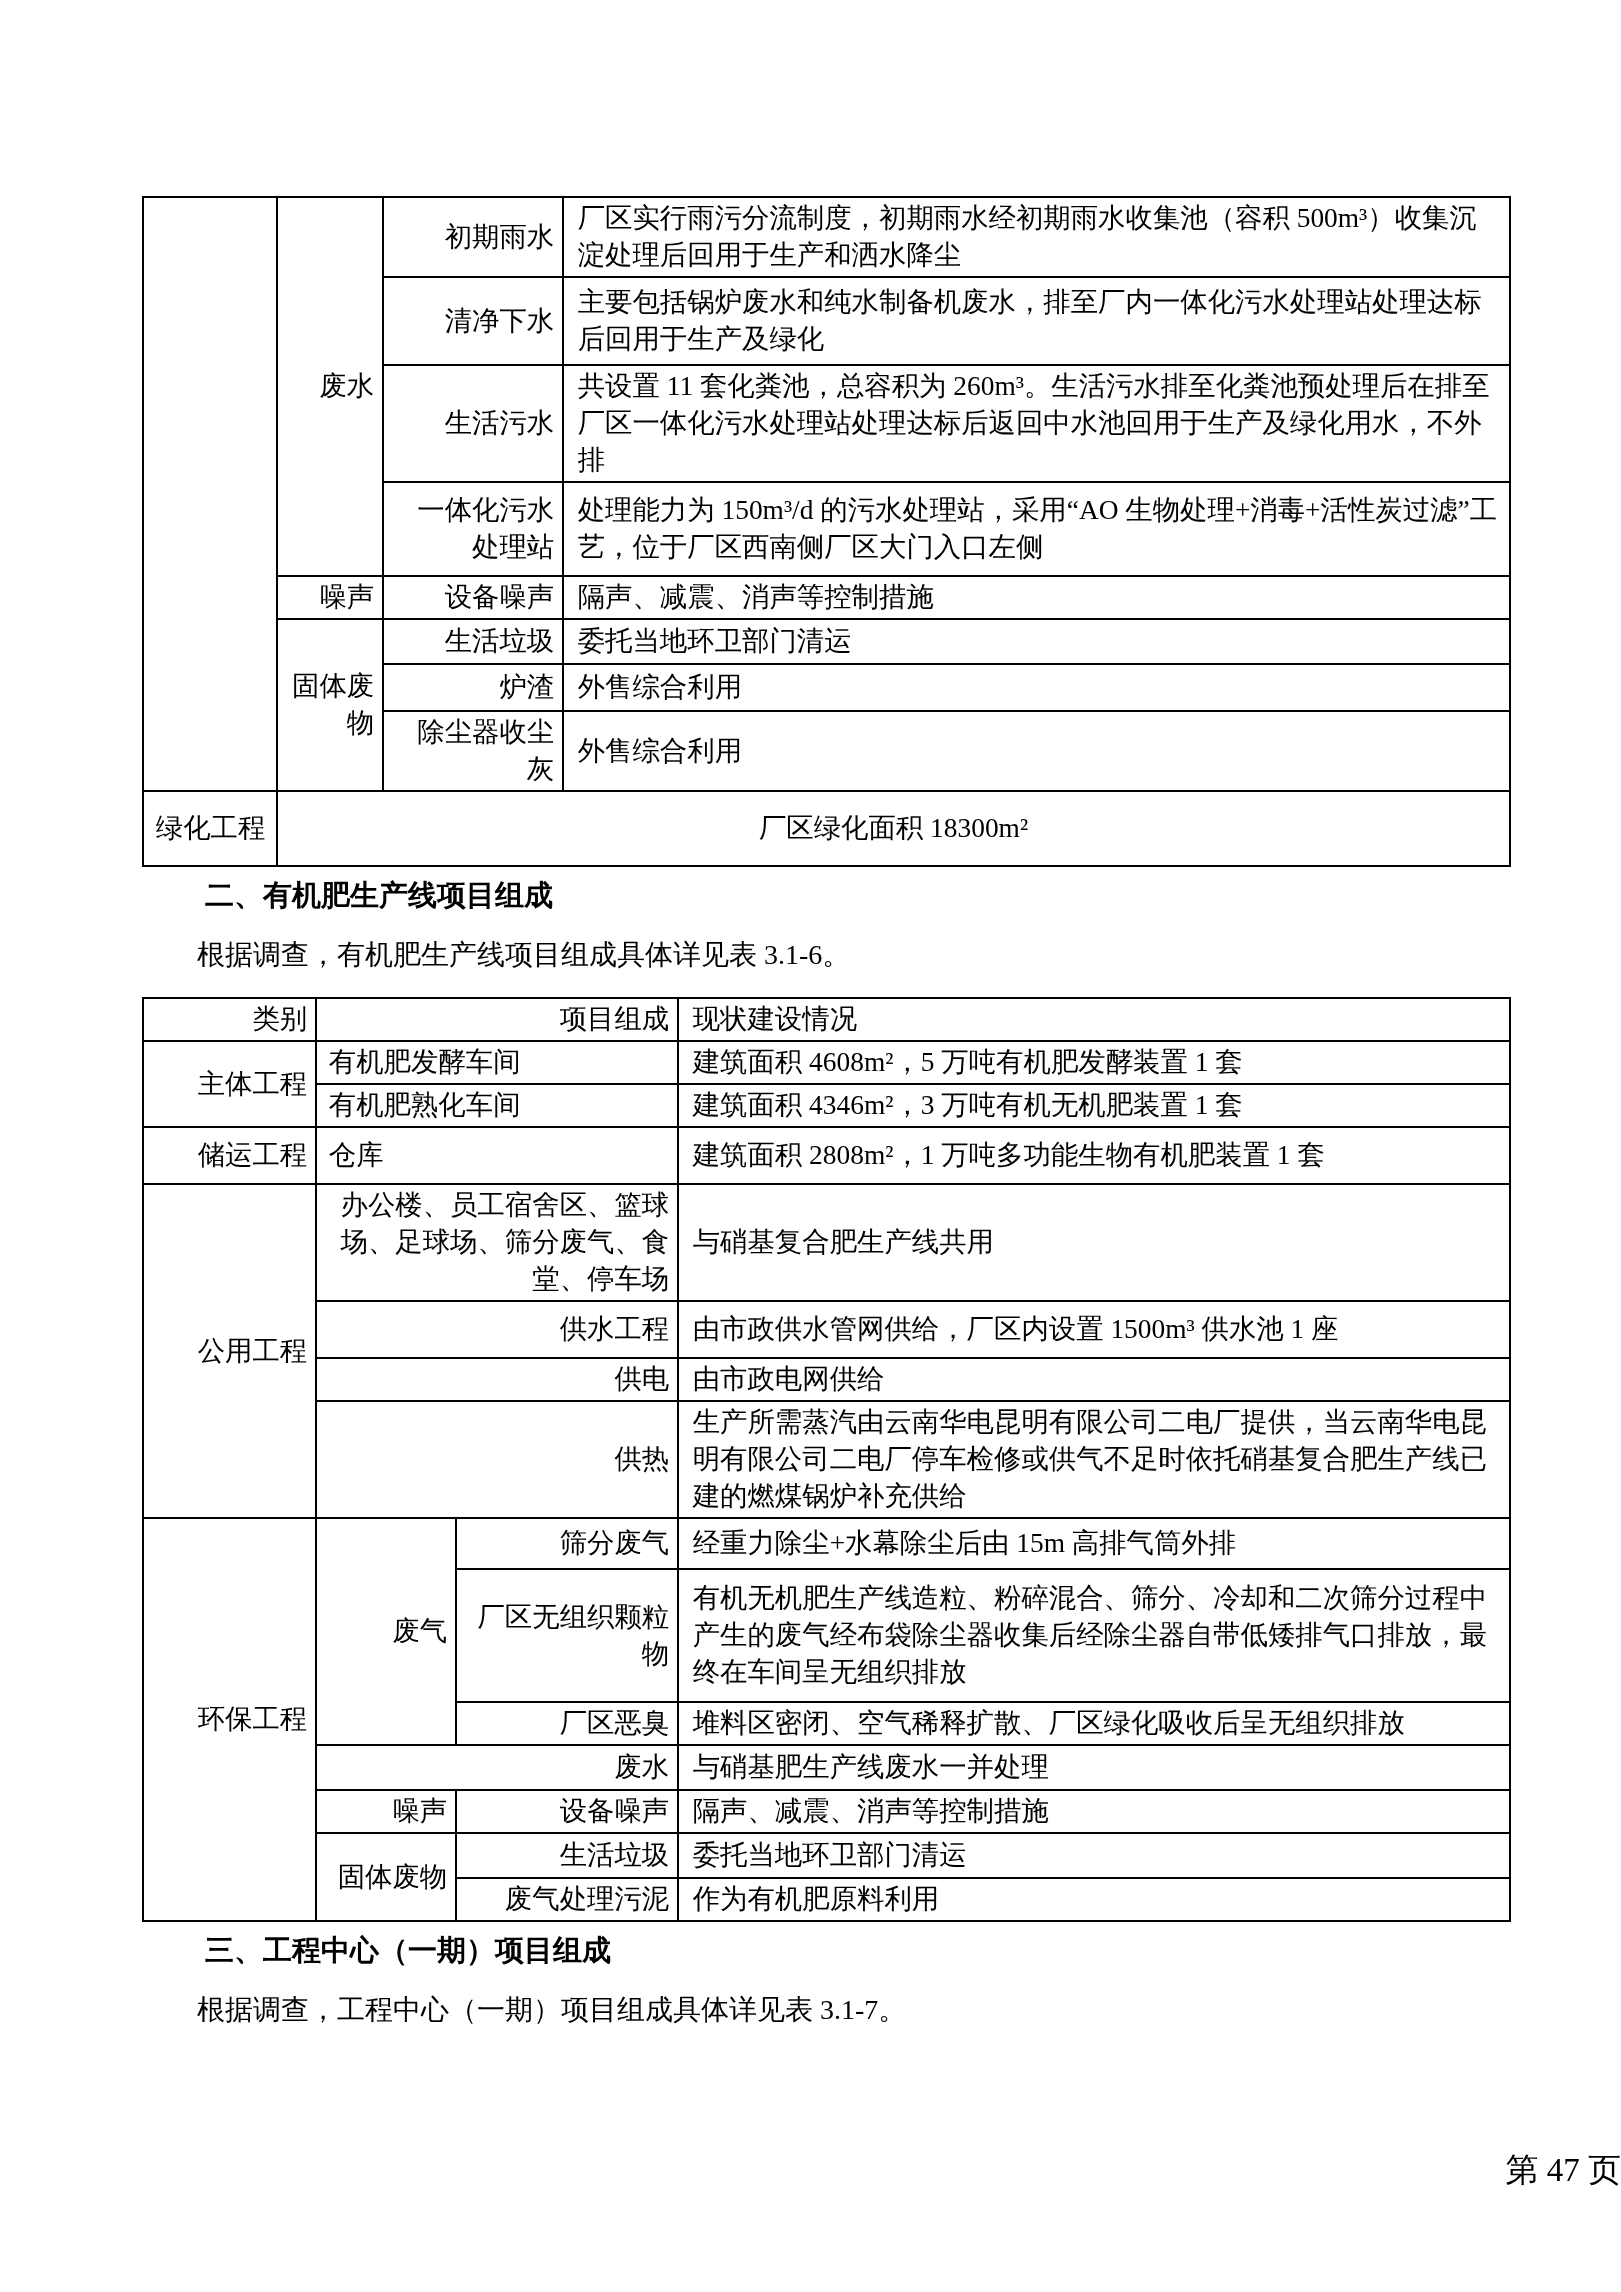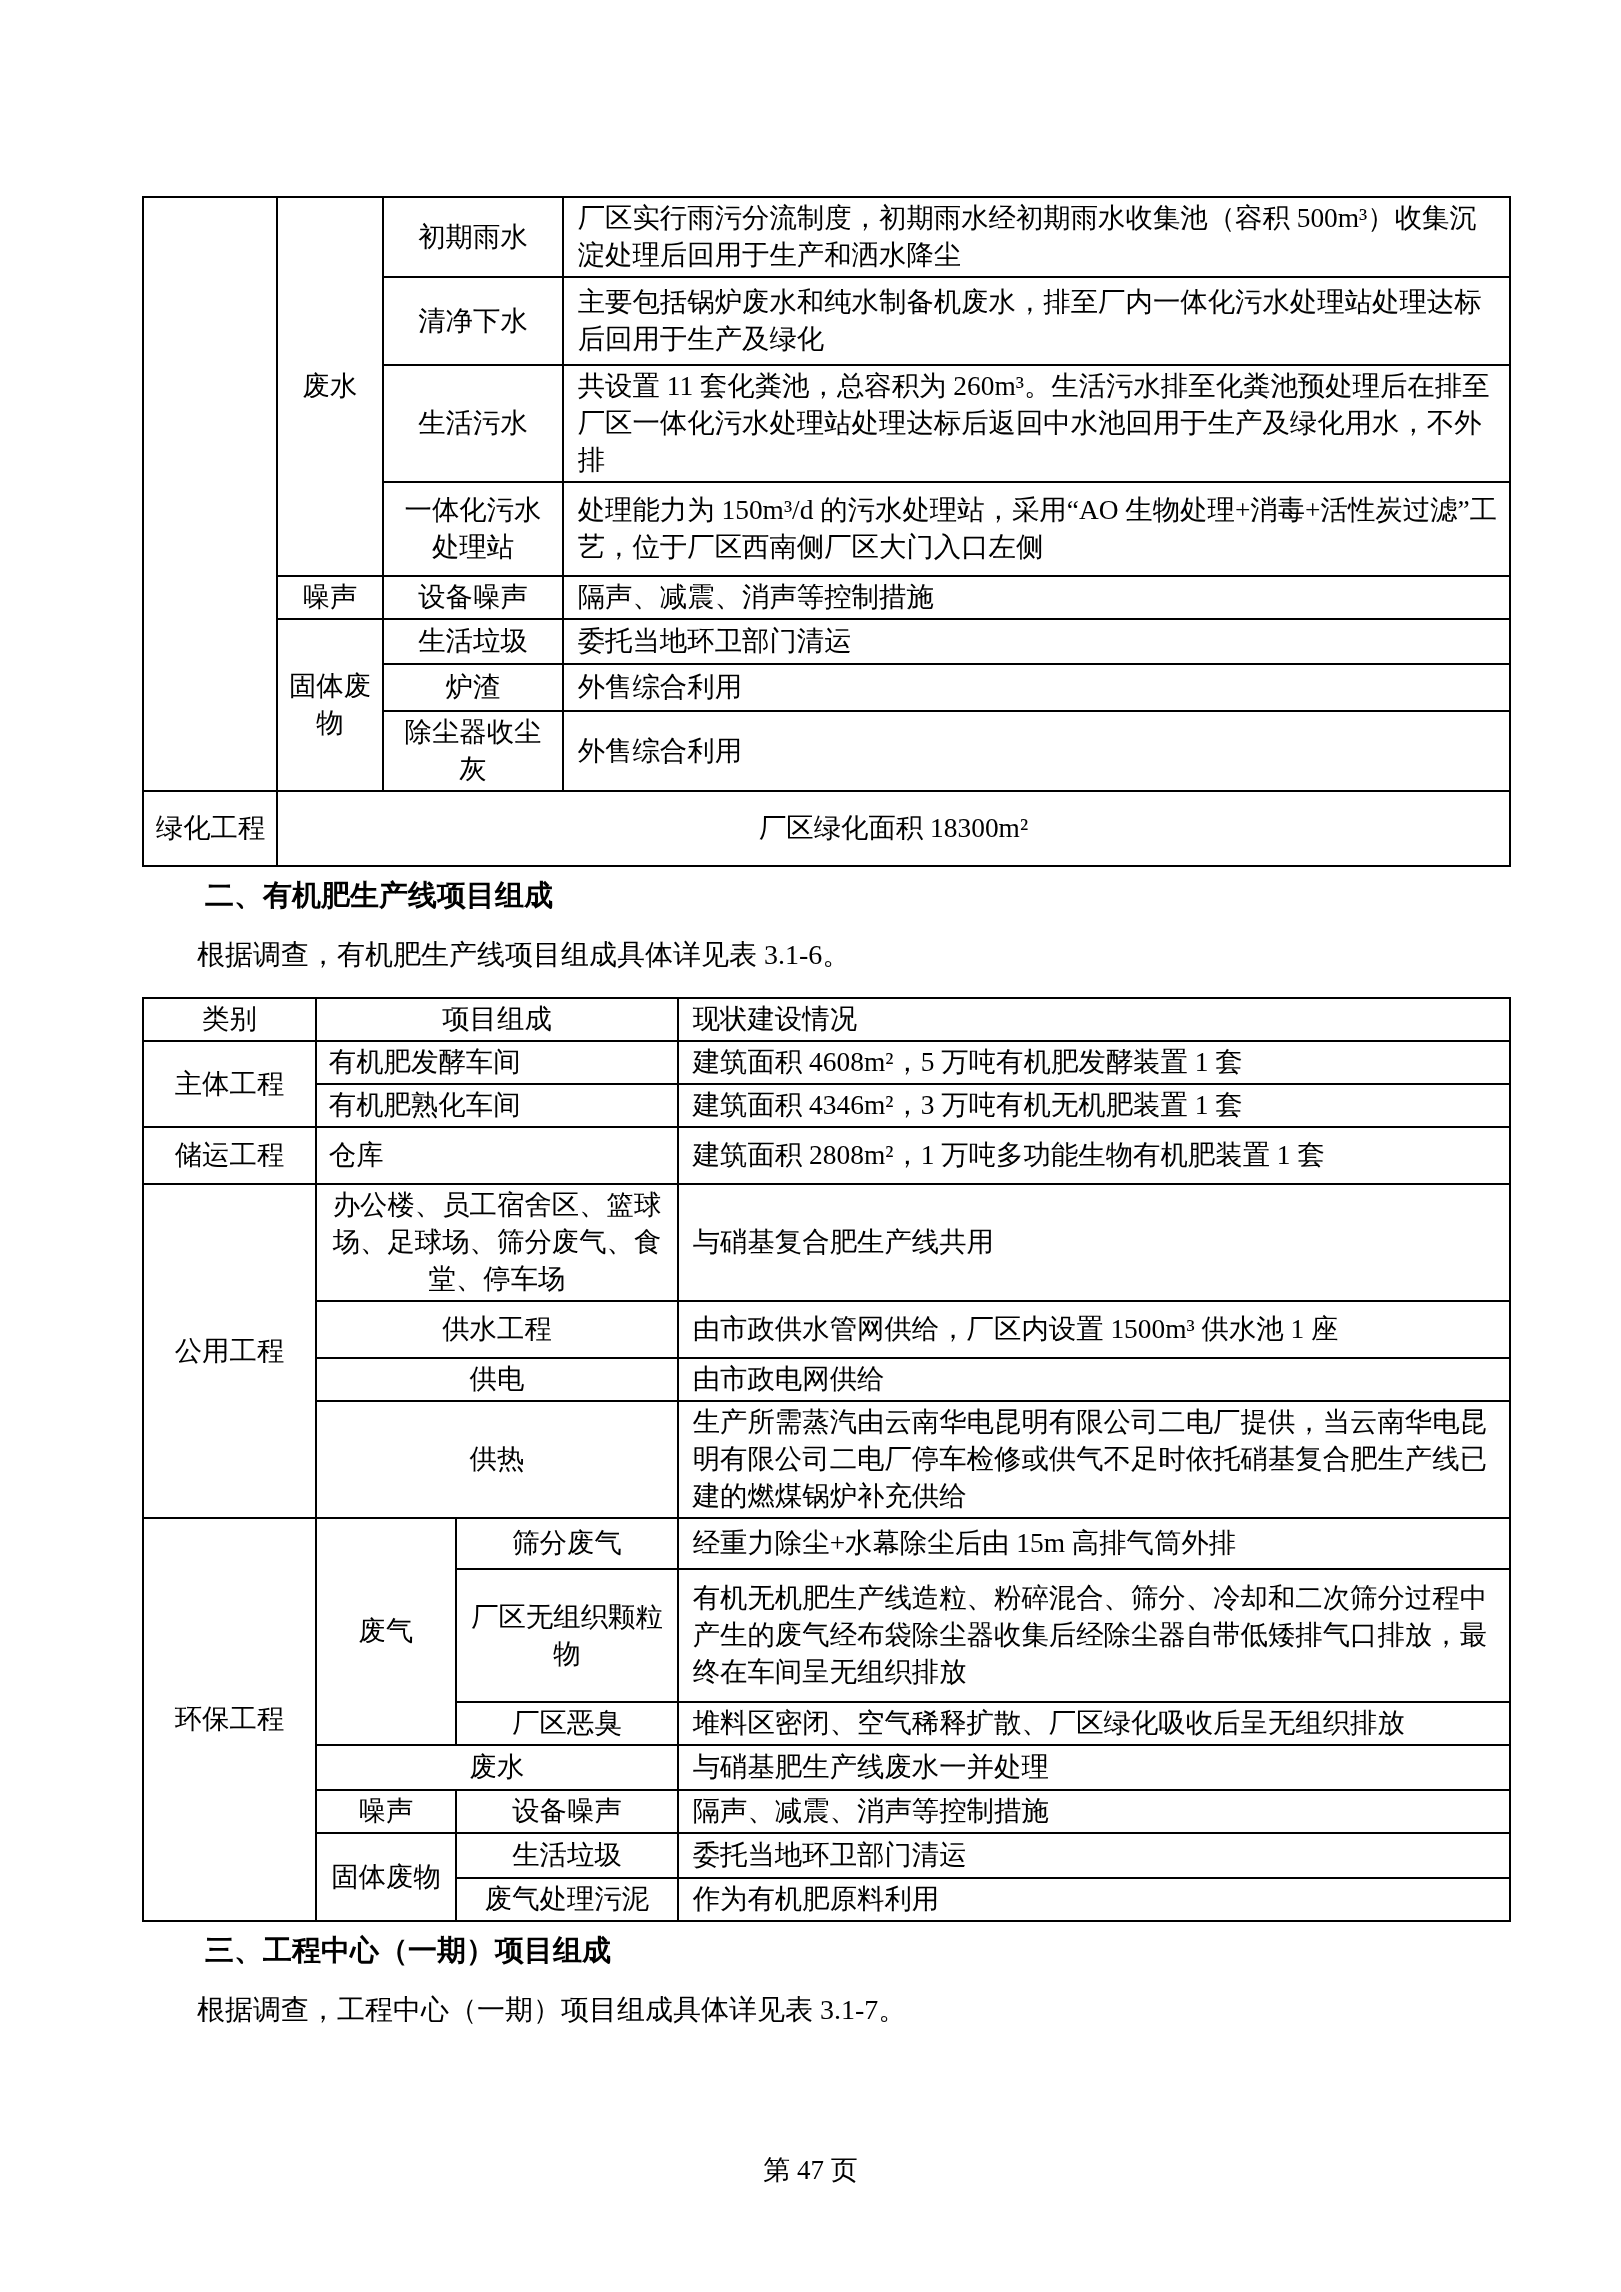--- a/index.html
+++ b/index.html
@@ -14,42 +14,42 @@
   .content { position:absolute; left:142px; top:196px; width:1367px; }
 
   table { border-collapse:collapse; width:1367px; table-layout:fixed; }
   td {
     border:2px solid #000;
     font-size:27.4px;
     vertical-align:middle;
     overflow:hidden;
     word-break:break-all;
   }
-  .lbl  { text-align:center; padding:2px 7.8px; line-height:37px;margin-top:22px; }
+  .lbl  { text-align:right; padding:2px 7.8px; line-height:37px;margin-top:22px; }
   .lbl-left { text-align:left; padding:2px 7.8px 2px 11.8px; line-height:37px; }
   .desc { text-align:left; padding:2px 11.8px 2px 13.7px; line-height:37px; }
   .merged-center { text-align:center; padding:2px 7.8px; line-height:37px; }
 
   .sec-heading {
     font-size:29px; font-weight:bold;
     margin:5.9px 0 0 0; padding-left:63px;
     line-height:45px;
   }
   .body-para {
     font-size:28px; margin:13.7px 0 0 0;
     text-indent:55px; line-height:45px;
   }
   .tbl-title {
     font-size:28px; font-weight:bold; text-align:center;
     margin:15.7px 0 0 0; line-height:45px;
   }
   .tbl2 { margin-top:20.6px; }
   .footer {
     position:absolute; left:0; top:2148px; width:1621px;
-    text-align:center; font-size:27px; line-height:45px;
+    text-align:right; font-size:33px; line-height:45px;
   }
 </style>
 </head>
 <body>
 
 <div class="page">
   <div class="content">
 
     <table class="tbl1">
       <colgroup>

